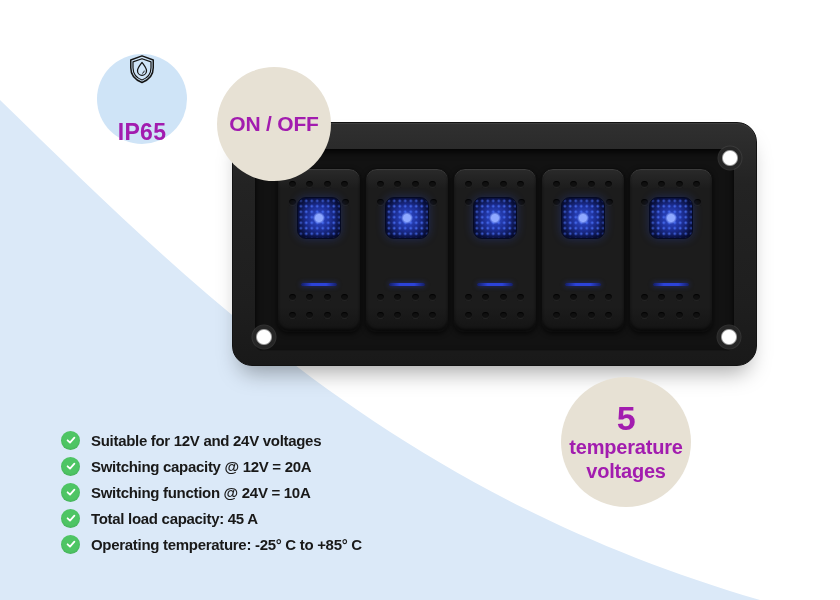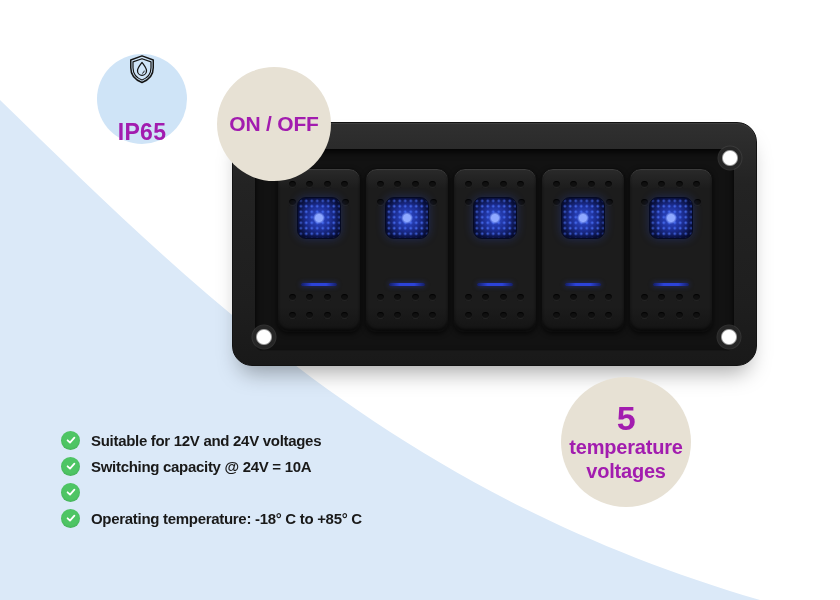--- a/index.html
+++ b/index.html
@@ -255,41 +255,50 @@
   <ul class="features" id="feature-list">
   <li class="feature">
     <span class="check" style="background: rgb(78, 197, 100);">
       <svg width="12" height="12" viewBox="0 0 12 12" aria-hidden="true">
         <polyline points="2.6,6.3 5,8.6 9.4,3.6" fill="none" stroke="#ffffff" stroke-width="1.8" stroke-linecap="round" stroke-linejoin="round"></polyline>
       </svg>
     </span>
     <span class="ftext">Suitable for 12V and 24V voltages</span>
   </li>
 
-
-  <li class="feature">
-    <span class="check" style="background: rgb(78, 197, 100);">
-      <svg width="12" height="12" viewBox="0 0 12 12" aria-hidden="true">
-        <polyline points="2.6,6.3 5,8.6 9.4,3.6" fill="none" stroke="#ffffff" stroke-width="1.8" stroke-linecap="round" stroke-linejoin="round"></polyline>
-      </svg>
-    </span>
-    <span class="ftext">Switching capacity @ 24V = 10A</span>
-  </li>
-
-  <li class="feature">
-    <span class="check" style="background: rgb(78, 197, 100);">
-      <svg width="12" height="12" viewBox="0 0 12 12" aria-hidden="true">
-        <polyline points="2.6,6.3 5,8.6 9.4,3.6" fill="none" stroke="#ffffff" stroke-width="1.8" stroke-linecap="round" stroke-linejoin="round"></polyline>
-      </svg>
-    </span>
-  </li>
-
-  <li class="feature">
-    <span class="check" style="background: rgb(78, 197, 100);">
-      <svg width="12" height="12" viewBox="0 0 12 12" aria-hidden="true">
-        <polyline points="2.6,6.3 5,8.6 9.4,3.6" fill="none" stroke="#ffffff" stroke-width="1.8" stroke-linecap="round" stroke-linejoin="round"></polyline>
-      </svg>
-    </span>
-    <span class="ftext">Operating temperature: -18° C to +85° C</span>
+  <li class="feature">
+    <span class="check" style="background: rgb(78, 197, 100);">
+      <svg width="12" height="12" viewBox="0 0 12 12" aria-hidden="true">
+        <polyline points="2.6,6.3 5,8.6 9.4,3.6" fill="none" stroke="#ffffff" stroke-width="1.8" stroke-linecap="round" stroke-linejoin="round"></polyline>
+      </svg>
+    </span>
+    <span class="ftext">Switching capacity @ 12V = 20A</span>
+  </li>
+
+  <li class="feature">
+    <span class="check" style="background: rgb(78, 197, 100);">
+      <svg width="12" height="12" viewBox="0 0 12 12" aria-hidden="true">
+        <polyline points="2.6,6.3 5,8.6 9.4,3.6" fill="none" stroke="#ffffff" stroke-width="1.8" stroke-linecap="round" stroke-linejoin="round"></polyline>
+      </svg>
+    </span>
+    <span class="ftext">Switching function @ 24V = 10A</span>
+  </li>
+
+  <li class="feature">
+    <span class="check" style="background: rgb(78, 197, 100);">
+      <svg width="12" height="12" viewBox="0 0 12 12" aria-hidden="true">
+        <polyline points="2.6,6.3 5,8.6 9.4,3.6" fill="none" stroke="#ffffff" stroke-width="1.8" stroke-linecap="round" stroke-linejoin="round"></polyline>
+      </svg>
+    </span>
+    <span class="ftext">Total load capacity: 45 A</span>
+  </li>
+
+  <li class="feature">
+    <span class="check" style="background: rgb(78, 197, 100);">
+      <svg width="12" height="12" viewBox="0 0 12 12" aria-hidden="true">
+        <polyline points="2.6,6.3 5,8.6 9.4,3.6" fill="none" stroke="#ffffff" stroke-width="1.8" stroke-linecap="round" stroke-linejoin="round"></polyline>
+      </svg>
+    </span>
+    <span class="ftext">Operating temperature: -25° C to +85° C</span>
   </li>
 </ul>
 
 </div>
 
 </body></html>

